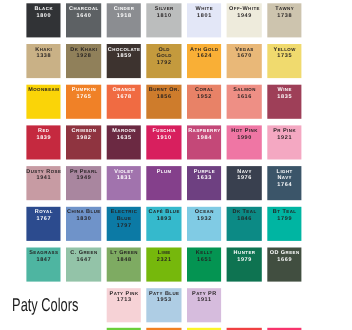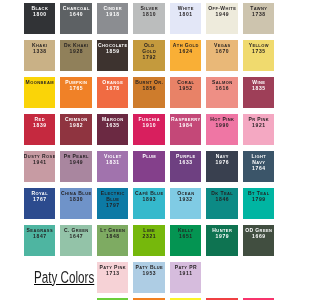--- a/index.html
+++ b/index.html
@@ -39,21 +39,21 @@
     text-indent:0.62px;
     white-space:nowrap;
     margin:0 -3px;
   }
   .sw-name,.sw-num{transform:translateZ(0);}
   .t-w{color:#ffffff;}
   .t-d{color:#231f20;}
 
   #brand{
     position:absolute;
-    left:34px;top:269.9px;text-decoration:underline;
+    left:11px;top:269.9px;
   }
   #brand-text{
     display:block;
     font-family:"Liberation Sans",sans-serif;
     font-size:16.8px;
     line-height:16.8px;
     color:#1c1c1c;
     transform:scaleX(0.695);
     transform-origin:left top;
     white-space:nowrap;

